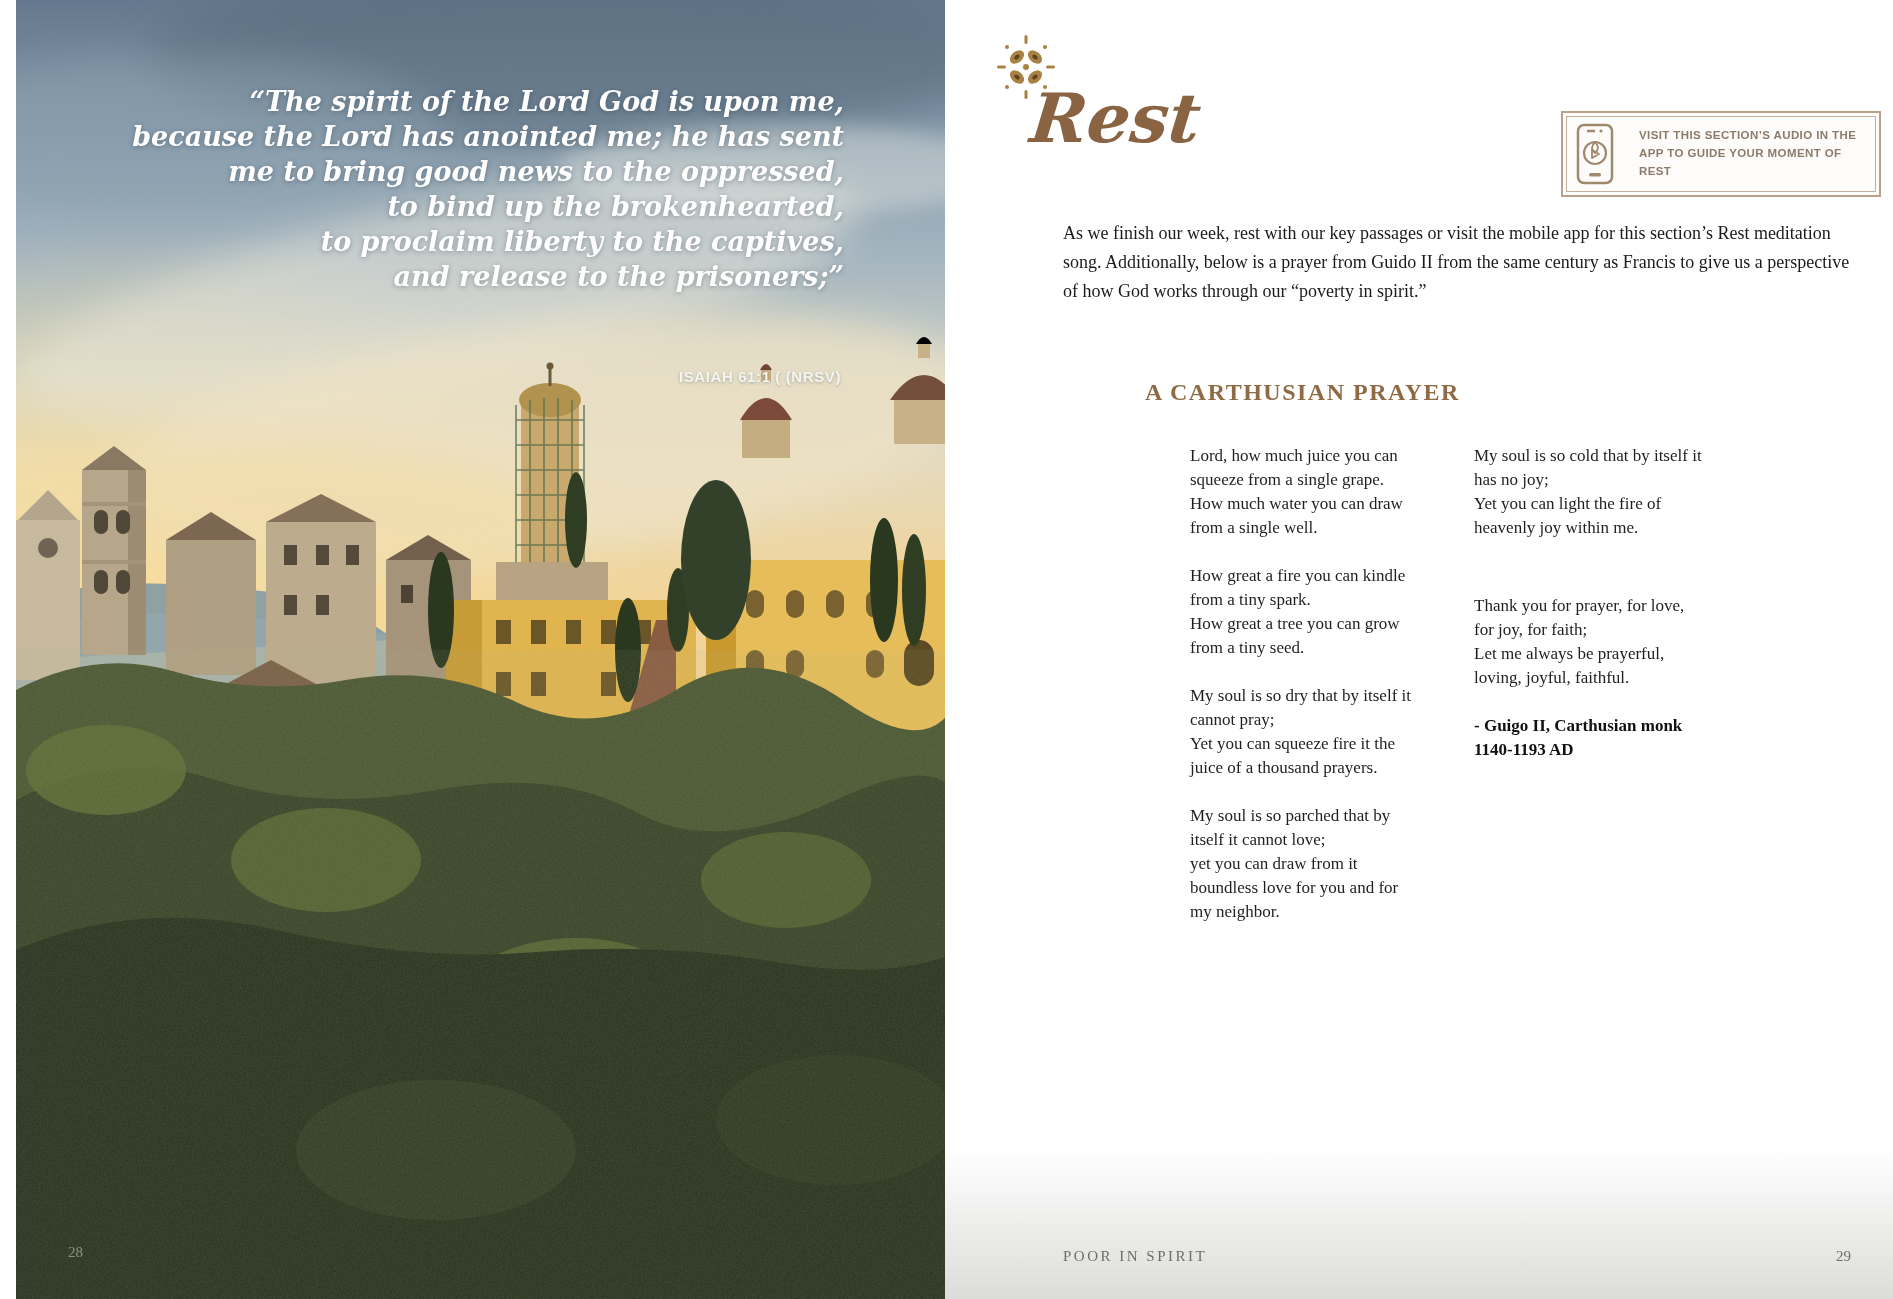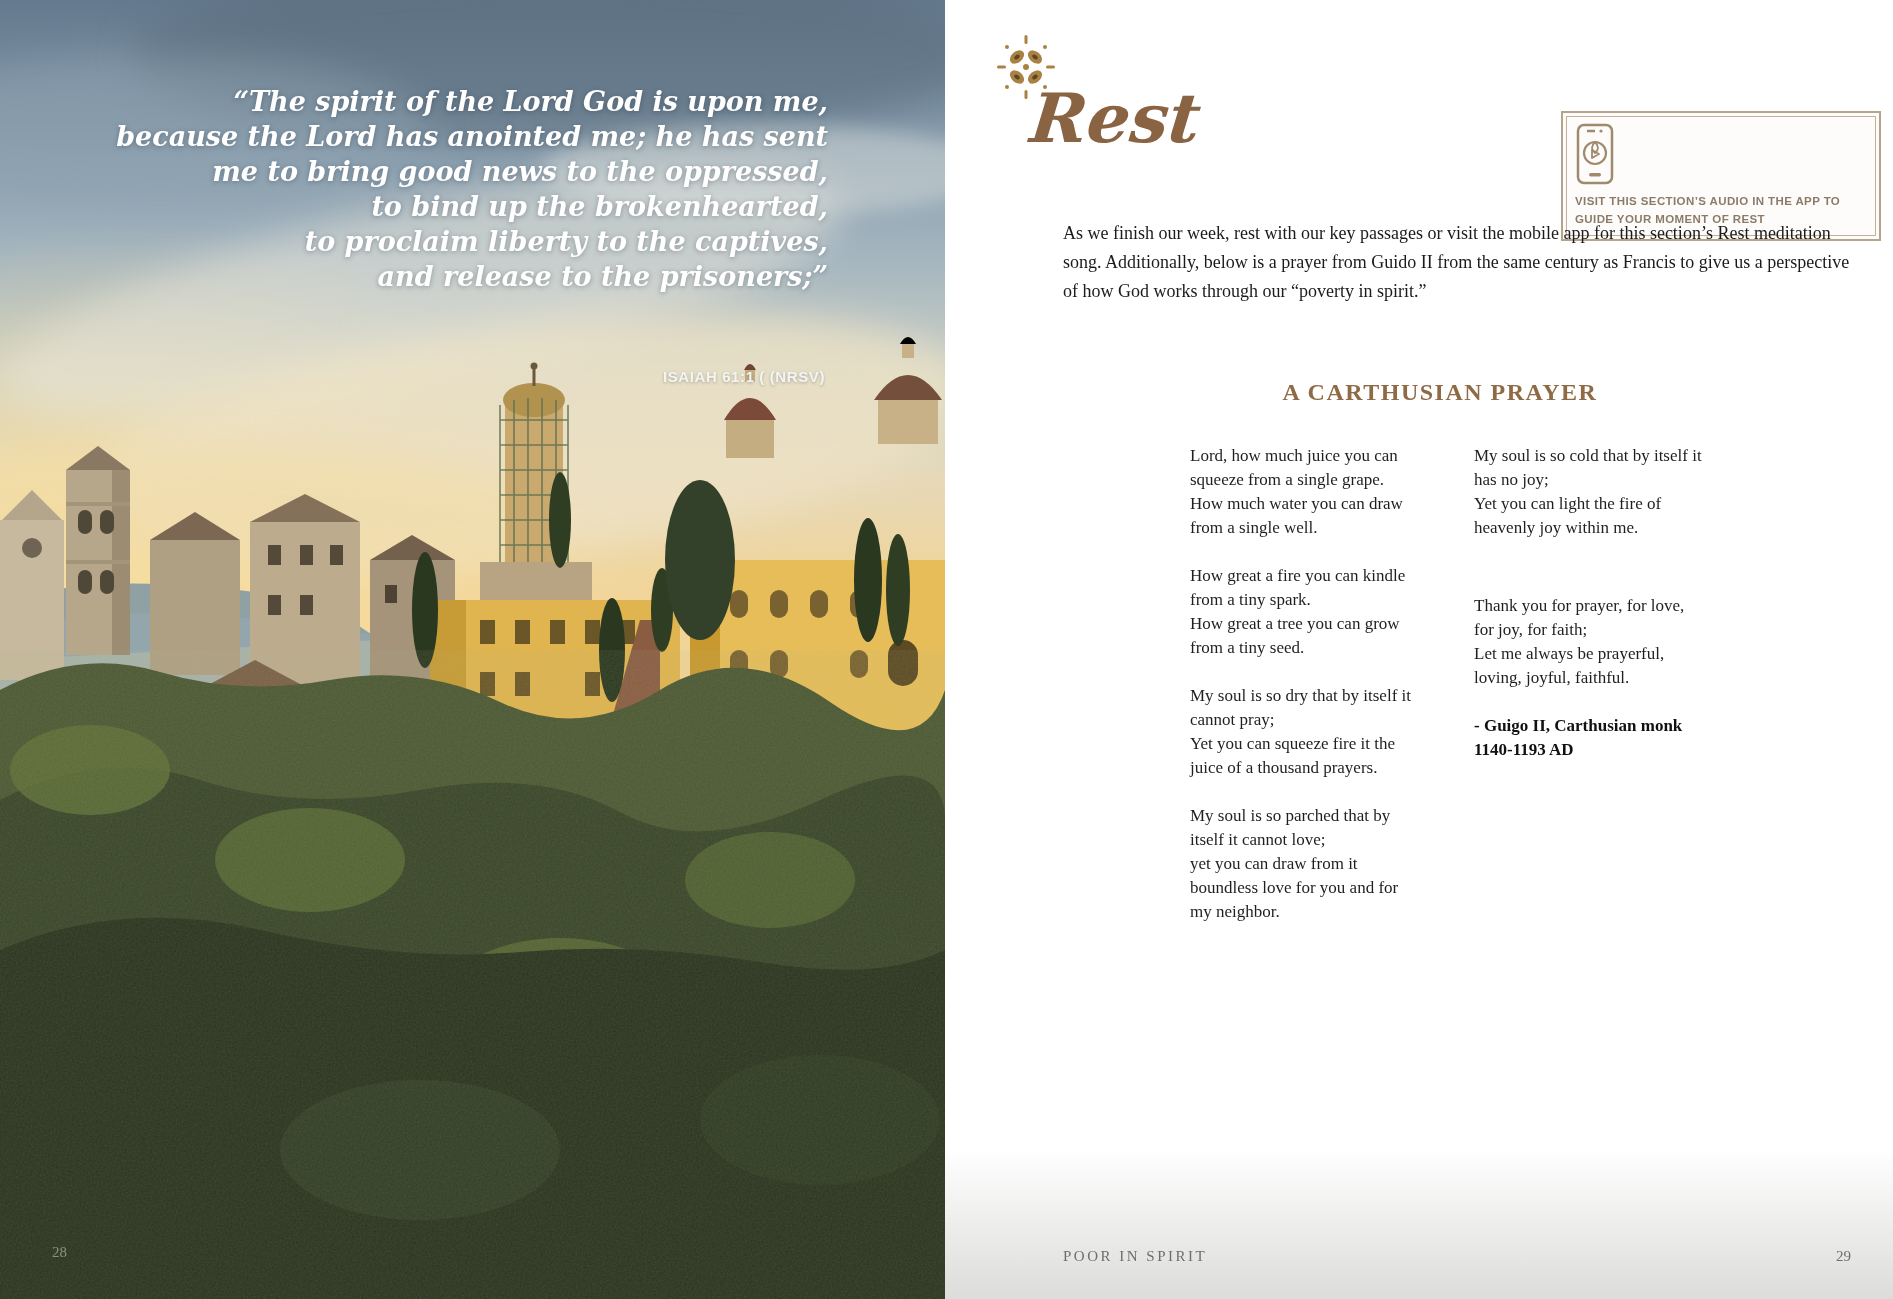--- a/index.html
+++ b/index.html
@@ -1,21 +1,21 @@
 <!DOCTYPE html>
 <html><head>
 <meta charset="utf-8">
 <style>
   html,body{margin:0;padding:0;}
   body{
     width:1893px;height:1299px;position:relative;overflow:hidden;
     background:#ffffff;font-family:"Liberation Serif",serif;
   }
   
-  .page-left{position:absolute;left:0;top:0;width:1063px;height:1299px;overflow:hidden;background:#6d8296;text-decoration:underline;}
+  .page-left{position:absolute;left:16px;top:0;width:1063px;height:1299px;overflow:hidden;background:#6d8296;text-decoration:underline;}
   .photo-svg{position:absolute;left:0;top:0;width:945px;height:1299px;display:block;}
   .quote{
     position:absolute;top:84px;right:235px;text-align:right;color:#ffffff;
     font-family:"DejaVu Serif",serif;font-style:italic;font-weight:bold;
     font-size:27px;line-height:35px;text-shadow:0 1px 5px rgba(30,40,55,.35);
     white-space:nowrap;
   }
   .quote-attrib{
     position:absolute;top:368px;right:238px;color:#f4f5f2;
     font-family:"Liberation Sans",sans-serif;font-weight:bold;font-size:15px;
@@ -39,33 +39,33 @@
   .rest-title{
     position:absolute;left:86px;top:84px;
     font-family:"DejaVu Serif",serif;font-style:italic;font-weight:bold;
     font-size:68px;line-height:1;color:#8a6342;transform:skewX(-6deg);
   }
   .audio-callout{
     position:absolute;left:616px;top:111px;width:310px;
     border:2px solid #b7a28a;background:#fdfcfa;padding:3px;cursor:pointer;
   }
   .audio-inner{
-    border:1px solid #c3b09a;display:flex;align-items:flex-start;gap:8px;padding:6px 10px 6px 8px;flex-direction:column;
+    border:1px solid #c3b09a;display:flex;align-items:center;gap:24px;padding:6px 10px 6px 8px;
   }
   .audio-text{
     font-family:"Liberation Sans",sans-serif;font-weight:bold;font-size:11.5px;
     line-height:1.55;color:#8d7b69;letter-spacing:.4px;
   }
   .phone-icon{flex:0 0 auto;}
   .intro{
     position:absolute;left:118px;top:219px;width:792px;
     font-size:18px;line-height:1.6;color:#1b1b1b;
   }
   .prayer-title{
-    position:absolute;left:200px;top:379px;width:590px;text-align:center;
+    position:absolute;left:200px;top:379px;width:590px;
     font-family:"Liberation Serif",serif;font-weight:bold;font-size:24px;
     letter-spacing:1.5px;color:#8f6b45;
   }
   .prayer-cols{position:absolute;left:245px;top:444px;display:flex;gap:32px;}
   .prayer-col{width:252px;}
   .prayer-col.right{width:262px;}
   .stanza{
     font-size:17px;line-height:24px;color:#1f1f1f;white-space:pre-line;margin:0 0 24px 0;
   }
   .stanza.big-gap{margin-bottom:54px;}

